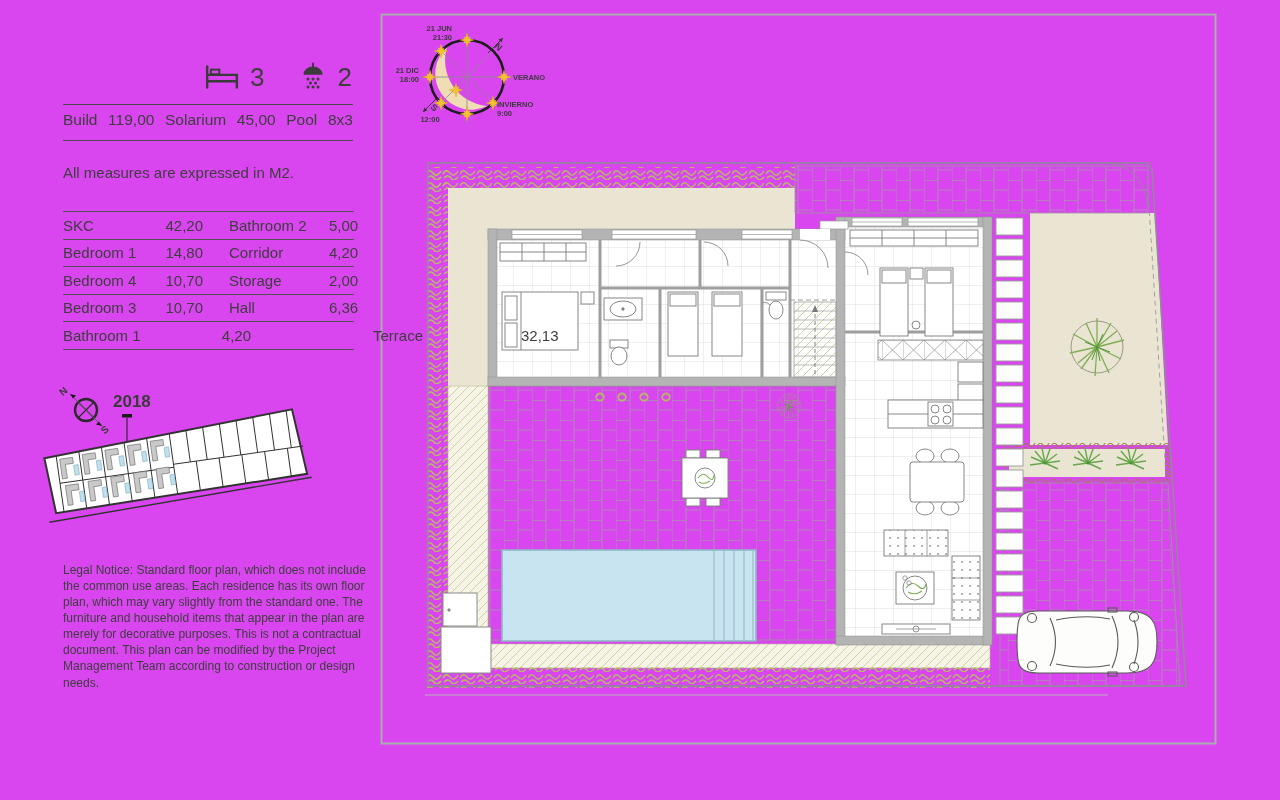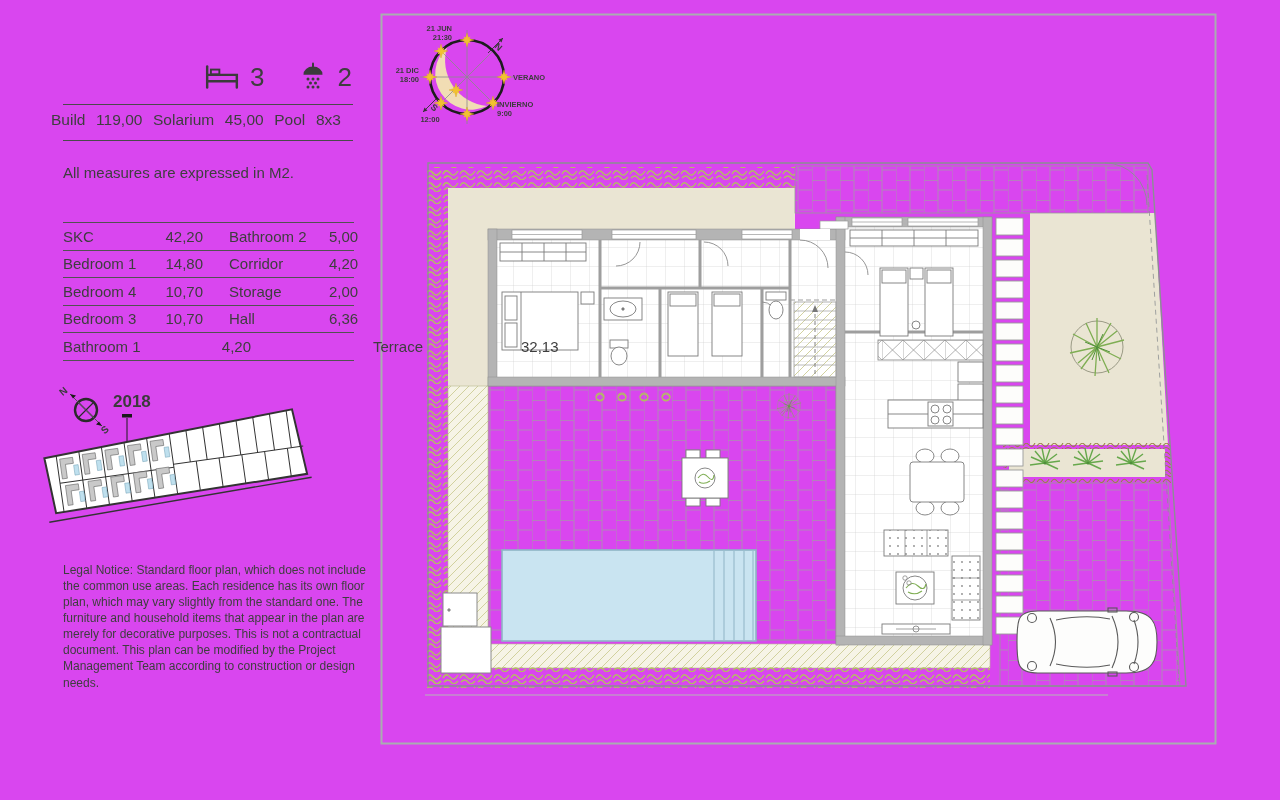--- a/index.html
+++ b/index.html
@@ -12,24 +12,24 @@
   html,body{margin:0;padding:0;background:#fff;}
   .page{position:relative;width:1280px;height:800px;background:#d946ef;overflow:hidden;
         font-family:"Liberation Sans",sans-serif;color:var(--ink);}
   .abs{position:absolute;}
   svg text{font-family:"Liberation Sans",sans-serif;fill:#3b3b3b;}
   
   .iconsrow{left:63px;top:54px;width:290px;height:46px;display:flex;justify-content:flex-end;
             align-items:center;gap:10px;}
   .iconsrow .cnt{font-size:26px;font-weight:500;letter-spacing:1px;}
   .divider{left:63px;width:290px;height:0;border-top:1.6px solid var(--rule);}
-  .specs{left:51px;top:111px;width:290px;display:flex;justify-content:space-between;
+  .specs{left:63px;top:111px;width:290px;display:flex;justify-content:space-between;
          align-items:baseline;font-size:15.5px;font-weight:500;}
   .note{left:63px;top:164px;width:300px;font-size:15px;font-weight:500;}
-  .table{left:63px;top:222px;width:291px;font-size:15px;font-weight:500;}
+  .table{left:63px;top:211px;width:291px;font-size:15px;font-weight:500;}
   .trow{display:grid;grid-template-columns:96px 44px 26px 100px 1fr;align-items:center;
         height:26.5px;border-top:1.2px solid #525252;}
   .trow:last-child{border-bottom:1.2px solid #525252;gap:48px;}
   .num{text-align:right;}
   .legal{left:63px;top:562px;width:305px;font-size:12px;line-height:1.34;font-weight:500;}
 </style>
 </head>
 <body>
 
 <div class="page">

